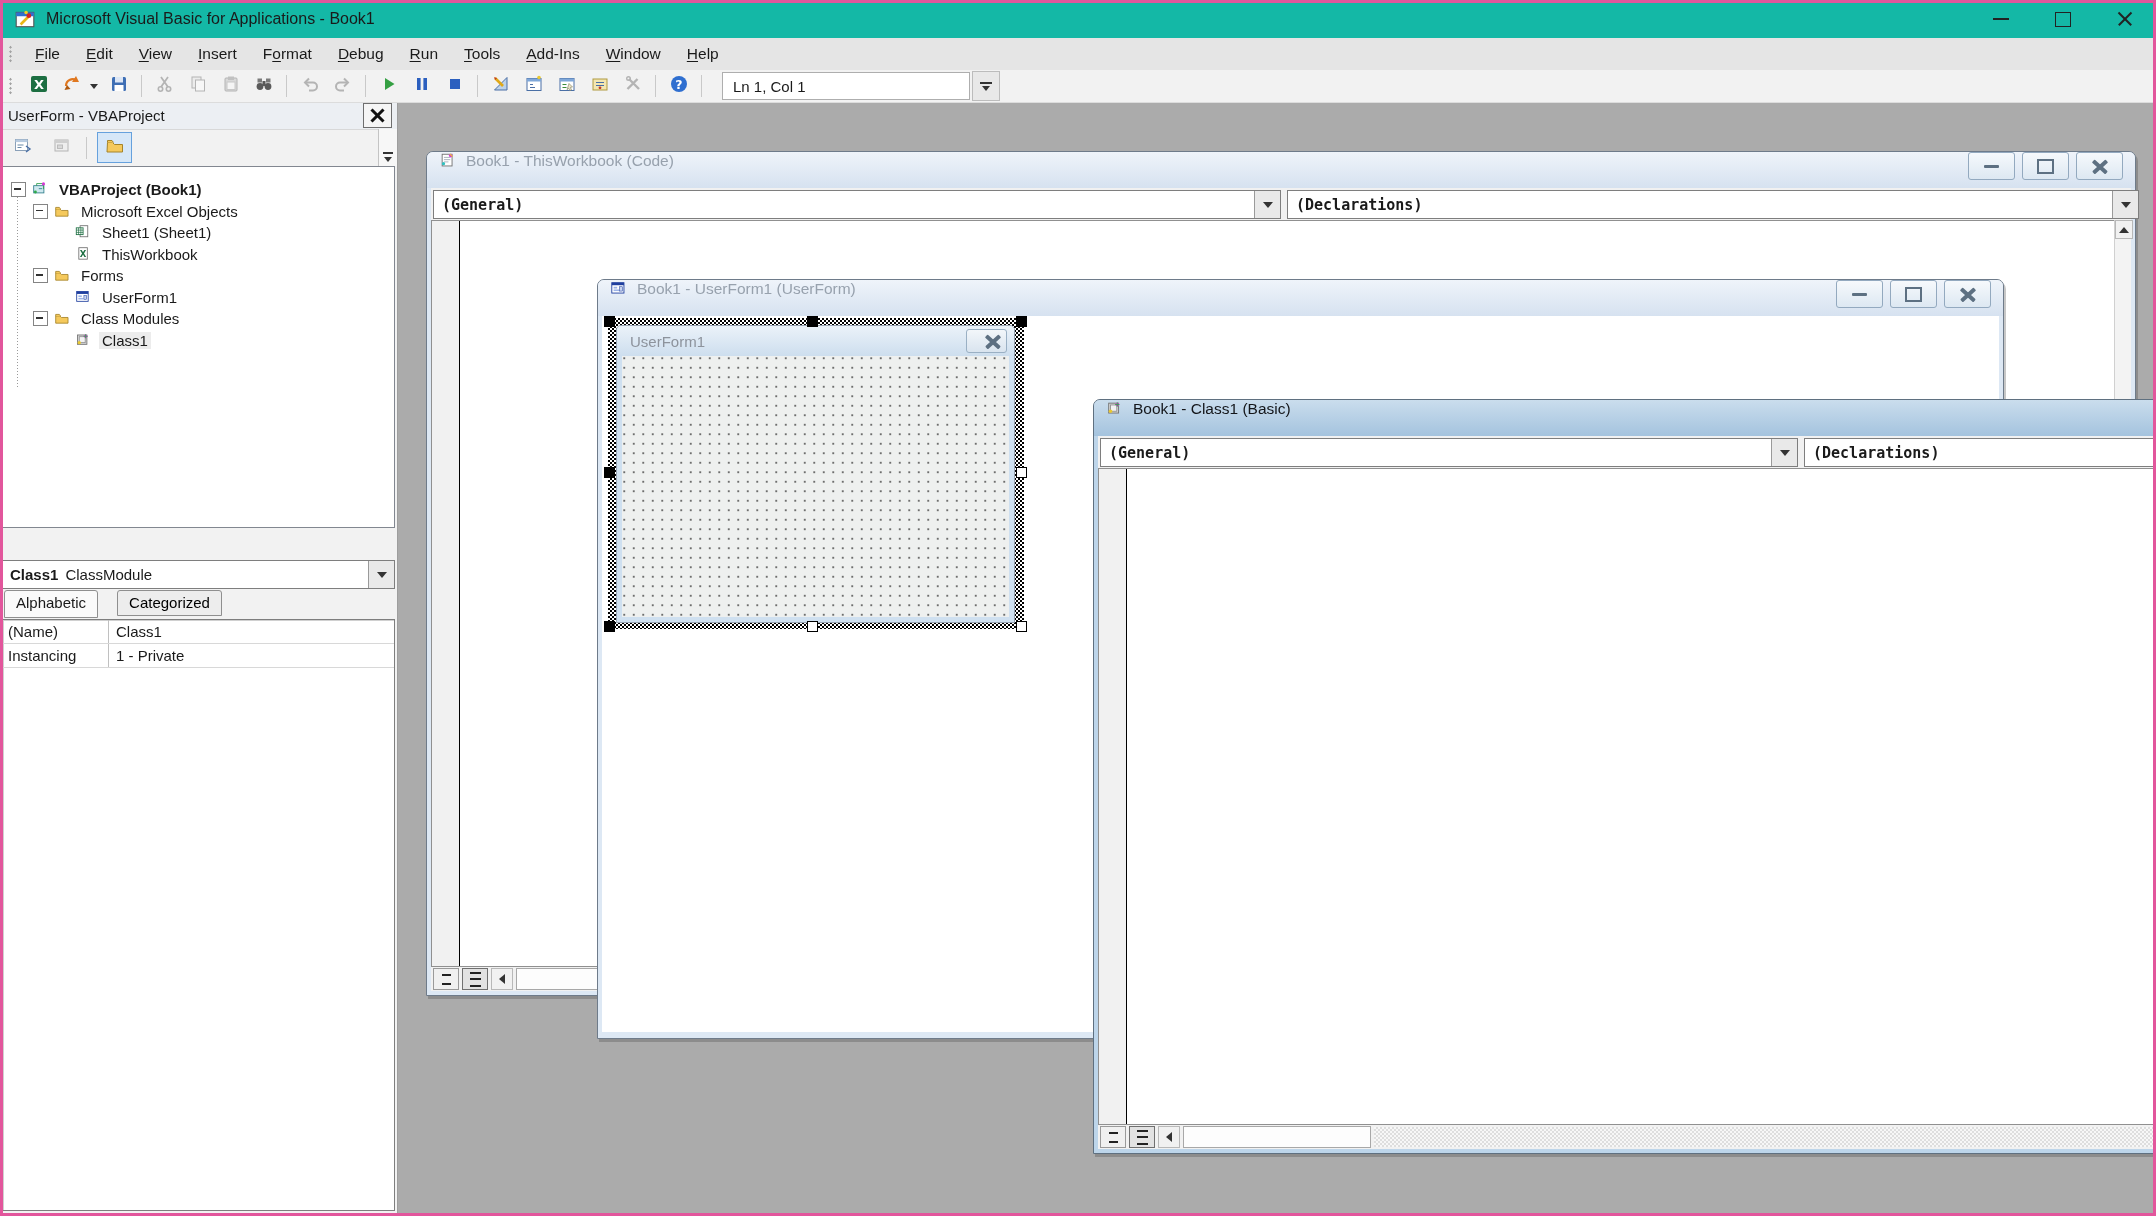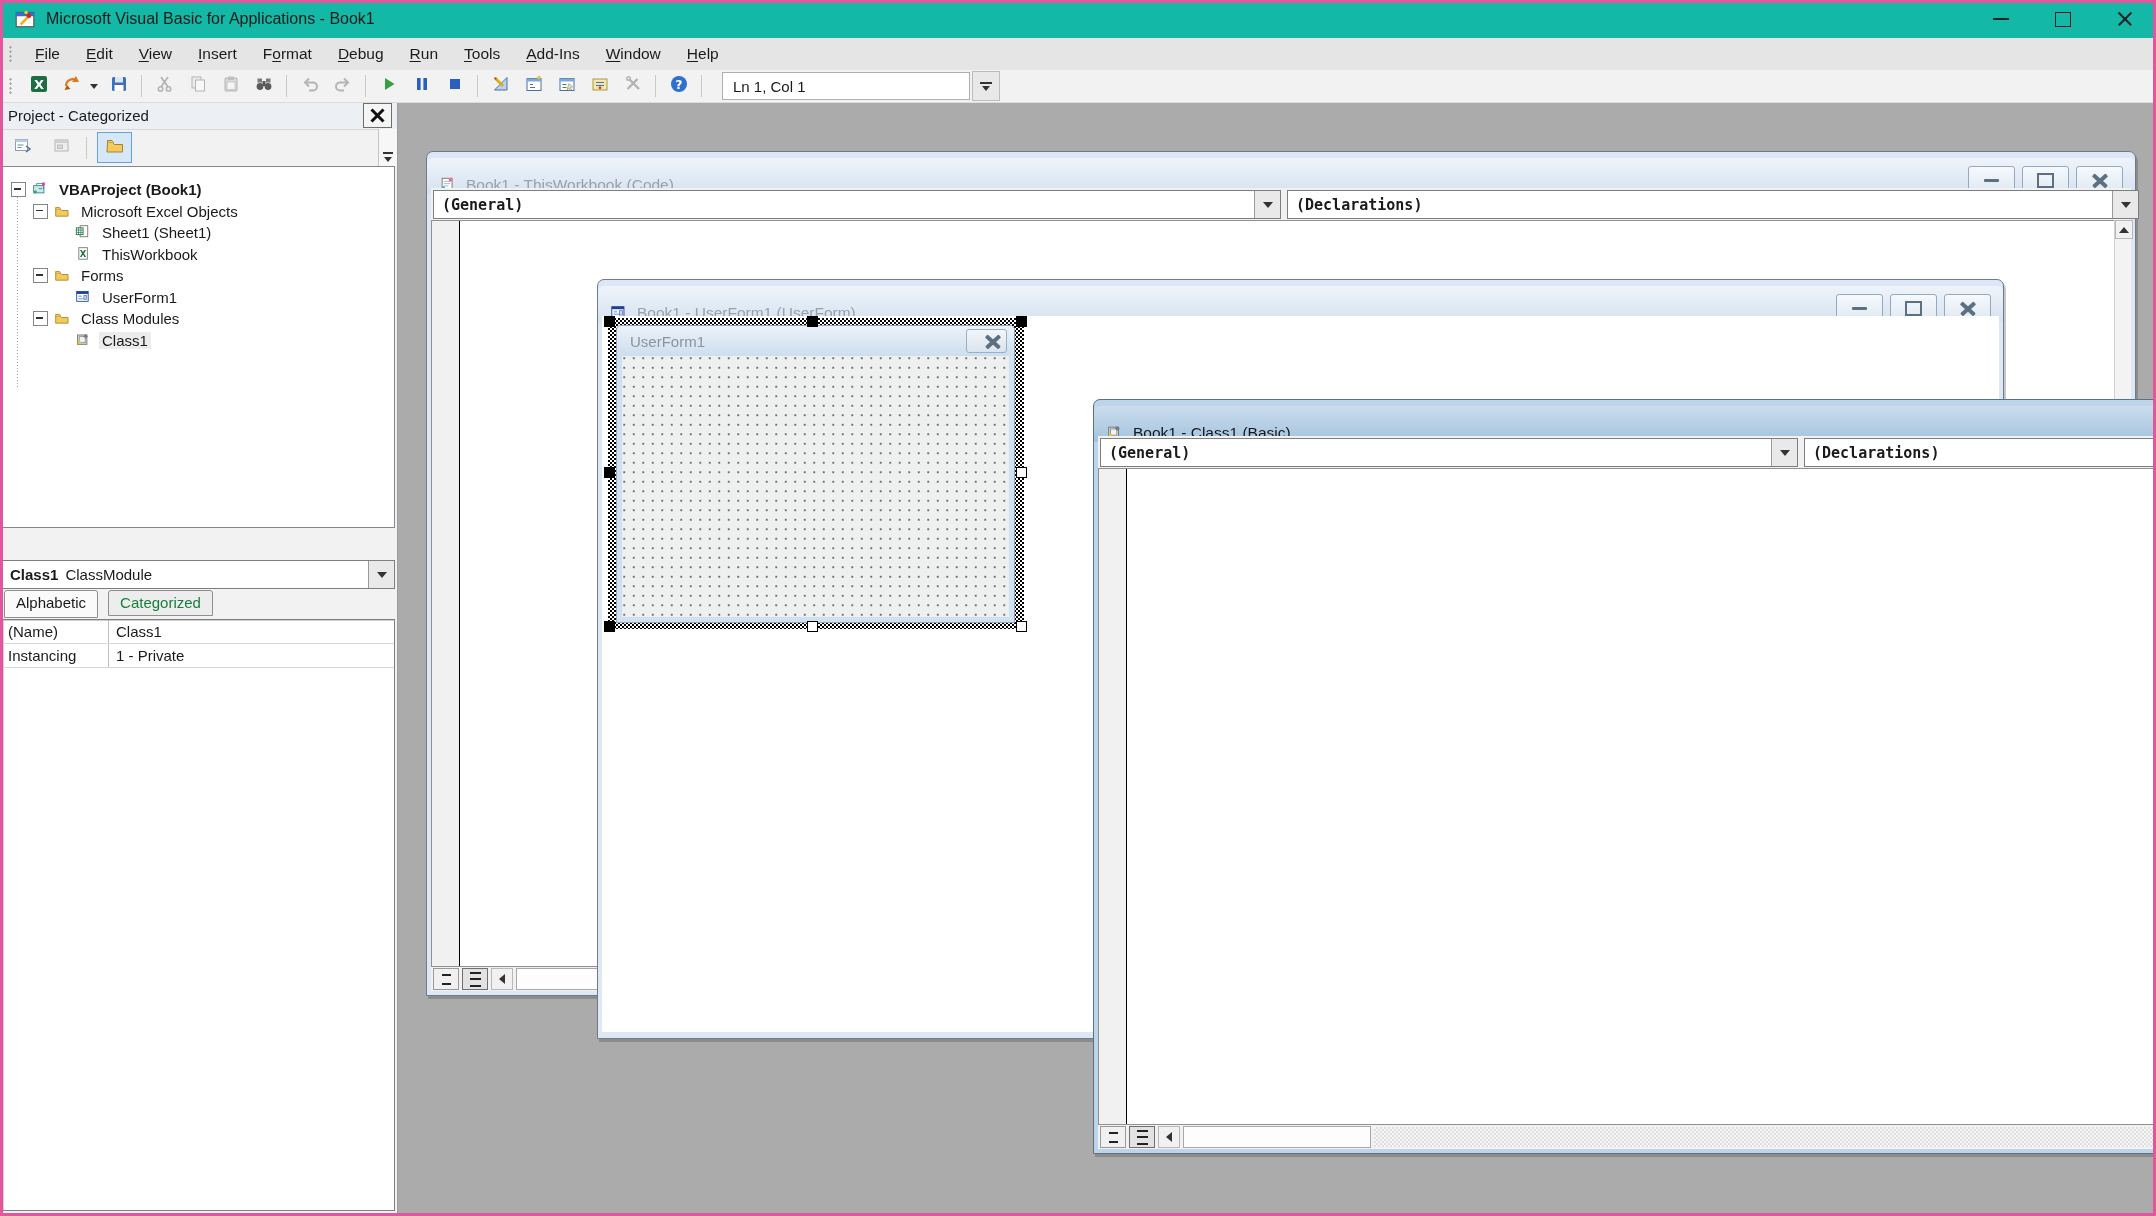--- a/index.html
+++ b/index.html
@@ -63,31 +63,31 @@
   .tree-label.selected{background:#ececec;}
   .tree-guide{position:absolute;left:14px;top:24px;bottom:138px;width:1px;background-image:repeating-linear-gradient(#9a9a9a 0 1px,transparent 1px 3px);}
 
   #properties-panel{top:428px;height:683px;}
   #obj-combo{position:absolute;left:2px;top:30px;right:2px;height:27px;background:#fff;border:1px solid #7e7e7e;display:flex;align-items:center;padding-left:7px;font-size:15px;}
   #obj-combo .oname{font-weight:bold;margin-right:7px;}
   .combo-btn{margin-left:auto;width:25px;align-self:stretch;background:#e9e9e9;border-left:1px solid #9a9a9a;display:flex;align-items:center;justify-content:center;}
   #prop-tabs{position:absolute;left:4px;top:60px;height:27px;display:flex;align-items:flex-start;}
   .ptab{font-size:15px;padding:3px 11px 4px;border:1px solid #8f8f8f;border-radius:3px 3px 0 0;background:#ededed;position:relative;}
   .ptab.active{background:#fafafa;z-index:2;padding-bottom:6px;}
-  .ptab.inactive{margin-left:10px;color:#15803d;}
+  .ptab.inactive{margin-left:19px;color:#000000;}
   #prop-grid{position:absolute;left:2px;right:2px;top:89px;bottom:2px;background:#fff;border:1px solid #7e7e7e;box-shadow:inset 1px 1px 0 #d0d0d0;}
   .prow{display:flex;height:23px;border-bottom:1px solid #d8d8d8;font-size:15px;align-items:center;}
   .pname{width:100px;align-self:stretch;display:flex;align-items:center;padding-left:5px;border-right:1px solid #c0c0c0;}
   .pval{flex:1;padding-left:7px;}
 
   
   .mdi-window{position:absolute;border:1px solid #6e7b8a;border-radius:7px 7px 0 0;box-shadow:2px 3px 0 rgba(70,70,70,.3);}
   .mdi-window.inactive{background:#dde8f4;}
   .mdi-window.active{background:#bdd5ea;border-color:#5f7080;}
-  .w-titlebar{position:absolute;left:0;top:0;right:0;height:36px;display:flex;align-items:flex-end;border-radius:6px 6px 0 0;margin-top:6px;}
+  .w-titlebar{position:absolute;left:0;top:0;right:0;height:36px;display:flex;align-items:flex-start;border-radius:6px 6px 0 0;}
   .inactive .w-titlebar{background:linear-gradient(#eff4fa,#d6e2f0);}
   .active .w-titlebar{background:linear-gradient(#cadded,#a4c3de);}
   .w-icn{margin:0 9px 0 12px;display:flex;}
   .w-title{font-size:15.5px;}
   .inactive .w-title{color:#97a1ad;}
   .active .w-title{color:#14161a;}
   .w-controls{margin-left:auto;display:flex;gap:7px;margin-right:12px;}
   .child-btn{width:45px;height:26px;border:1px solid #93a9bf;border-radius:3px;background:linear-gradient(#f6f9fc,#dde8f2);display:flex;align-items:center;justify-content:center;}
   .g-min{width:15px;height:3px;background:#5d7082;border-radius:1px;}
   .g-max{width:13px;height:11px;border:2.5px solid #5d7082;background:transparent;}
@@ -305,21 +305,21 @@
     <div id="tb-overflow">
       <span class="bar"></span>
       <span class="tri-down small"></span>
     </div>
   </div>
 
   <div id="dock">
 
     <div id="project-panel" class="panel">
       <div class="panel-header">
-        <span class="ph-title">Project - Categorized</span>
+        <span class="ph-title">UserForm - VBAProject</span>
         <div class="panel-close">
             <span class="g-close-bold"></span>
           </div>
       </div>
       <div id="project-toolbar">
         <div id="project-toolbar-items" style="display:flex;align-items:center;">
             <div class="pt-btn">
               <span><svg viewBox="0 0 20 20" width="20" height="20" xmlns="http://www.w3.org/2000/svg">
                   <rect x="2.5" y="3.5" width="12" height="11" fill="#fff" stroke="#8aa0b8"></rect>
                   <rect x="2.5" y="3.5" width="12" height="2.6" fill="#b8cbe0"></rect>

